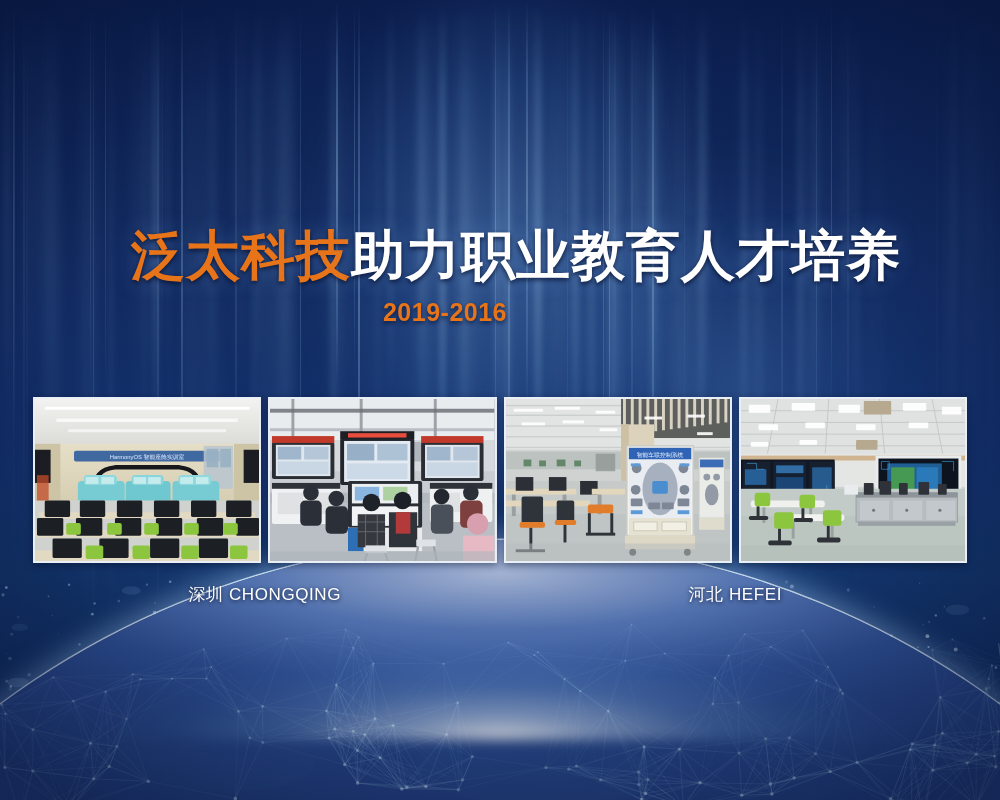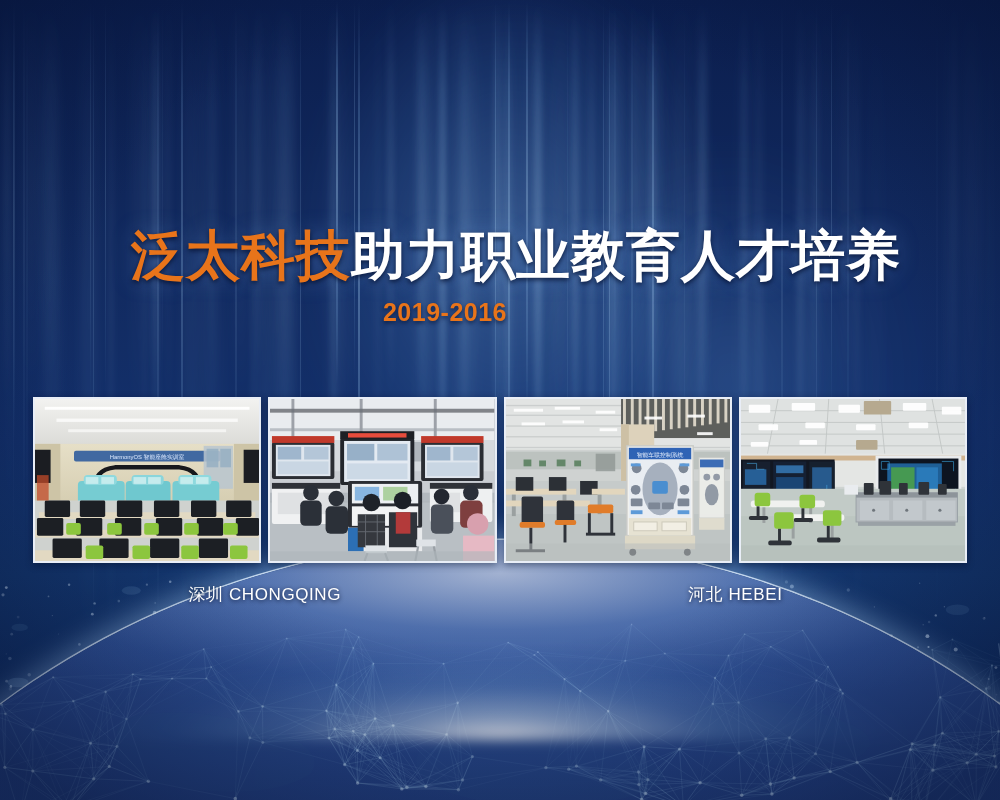--- a/index.html
+++ b/index.html
@@ -1996,16 +1996,16 @@
           <rect x="78" y="142" width="24" height="5" rx="2" fill="#2f3339"></rect>
         </g>
         <rect x="0" y="150" width="230" height="16" fill="#b4beb9" opacity="0.6"></rect>
       </svg>
     </div>
 
   </div>
 
   <div class="captions">
     <div class="caption">深圳  CHONGQING</div>
-    <div class="caption">河北  HEBEI</div>
+    <div class="caption">河北  HEFEI</div>
   </div>
 
 </div>
 
 </body></html>

